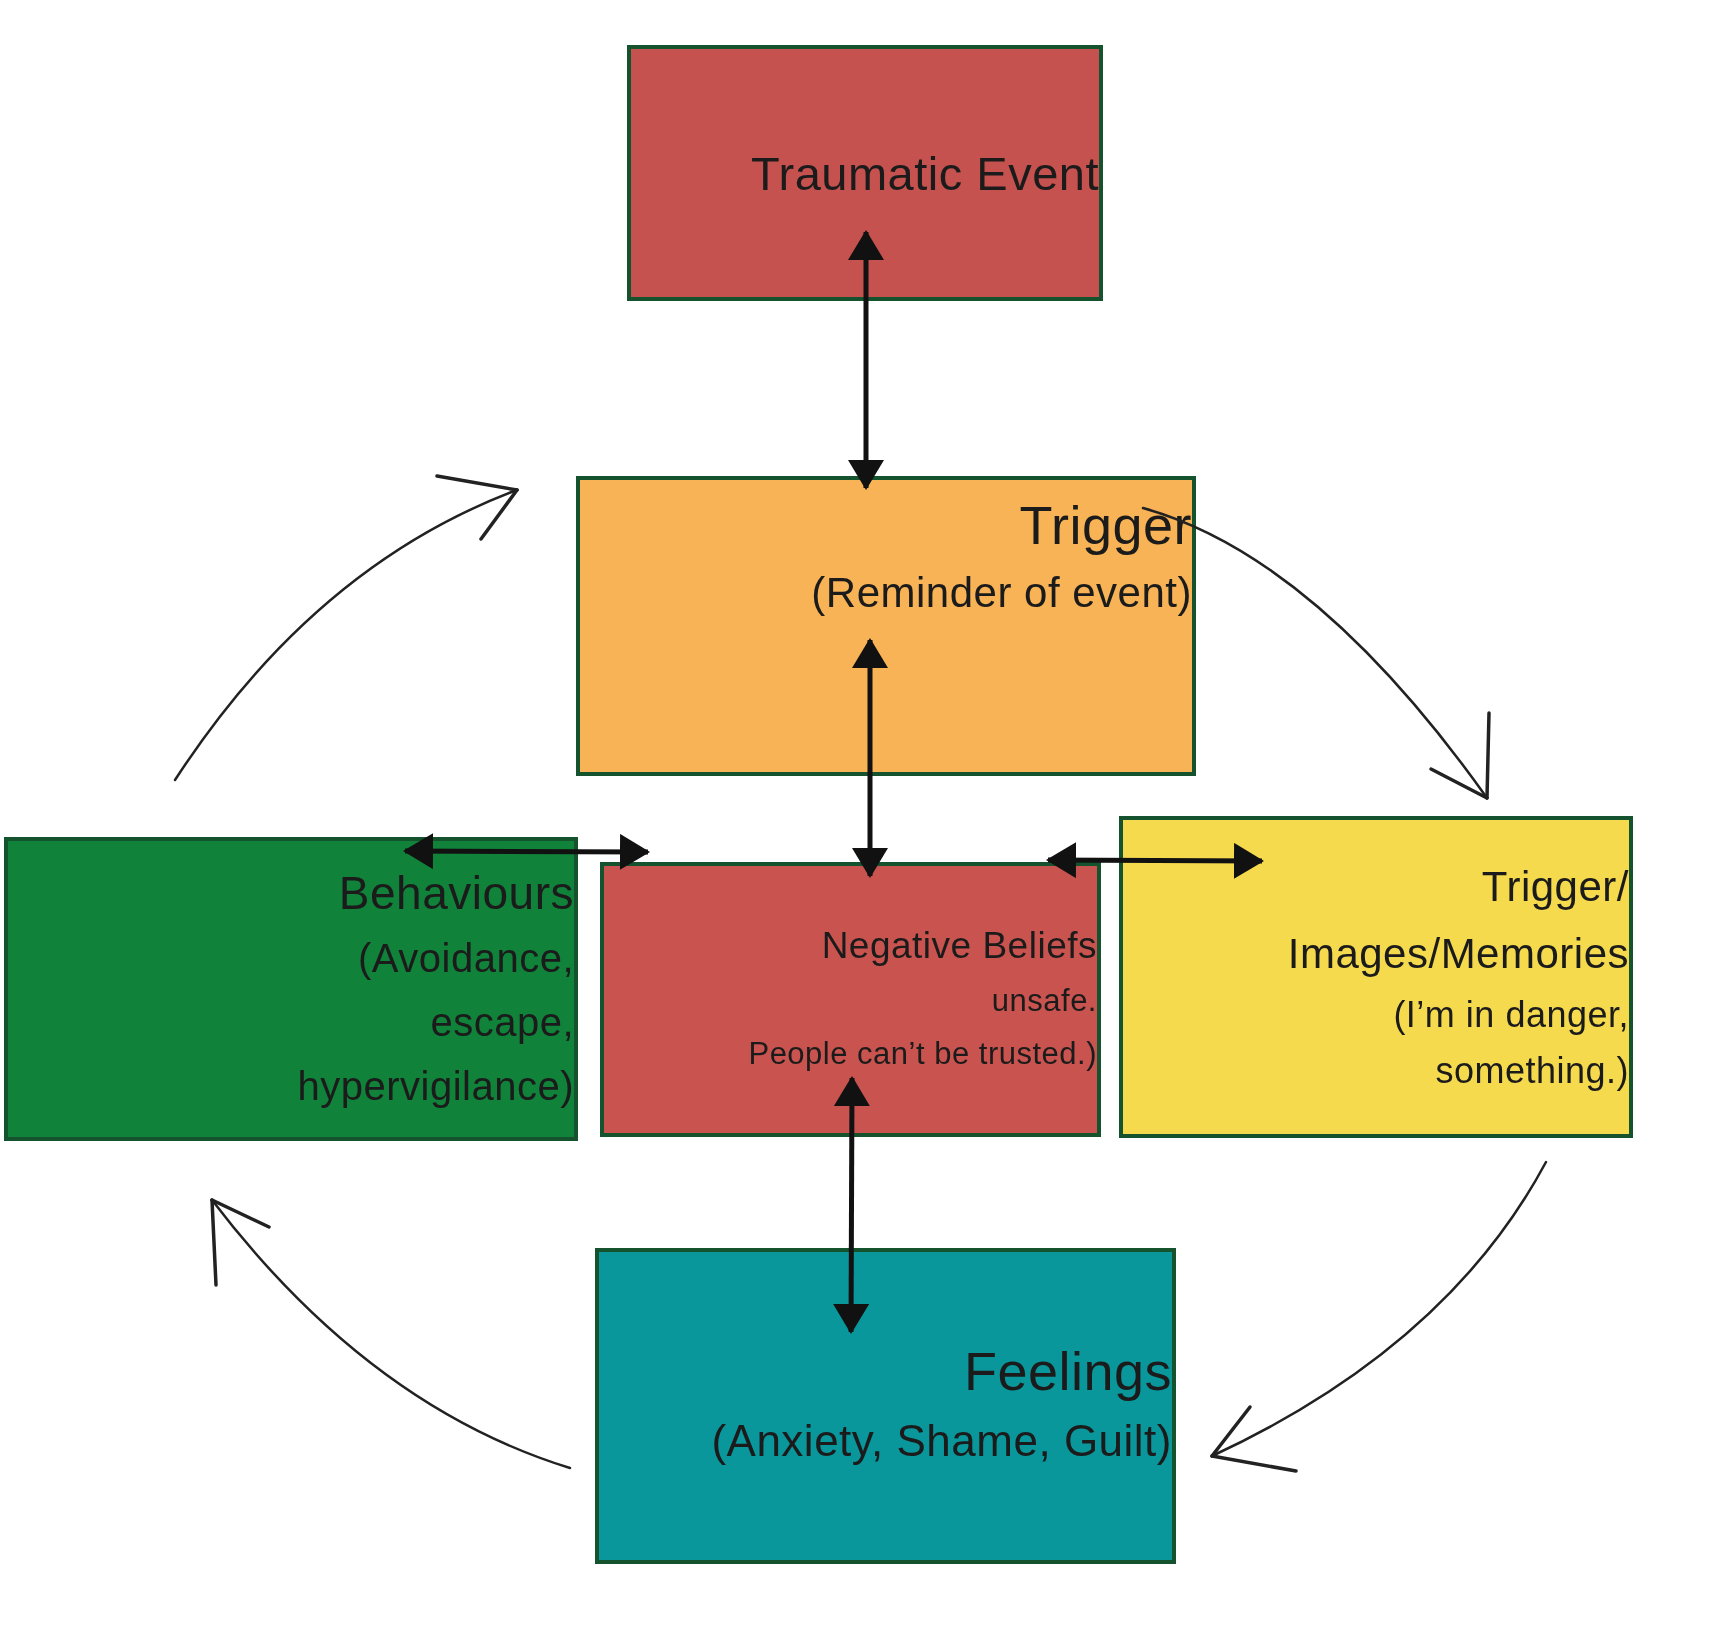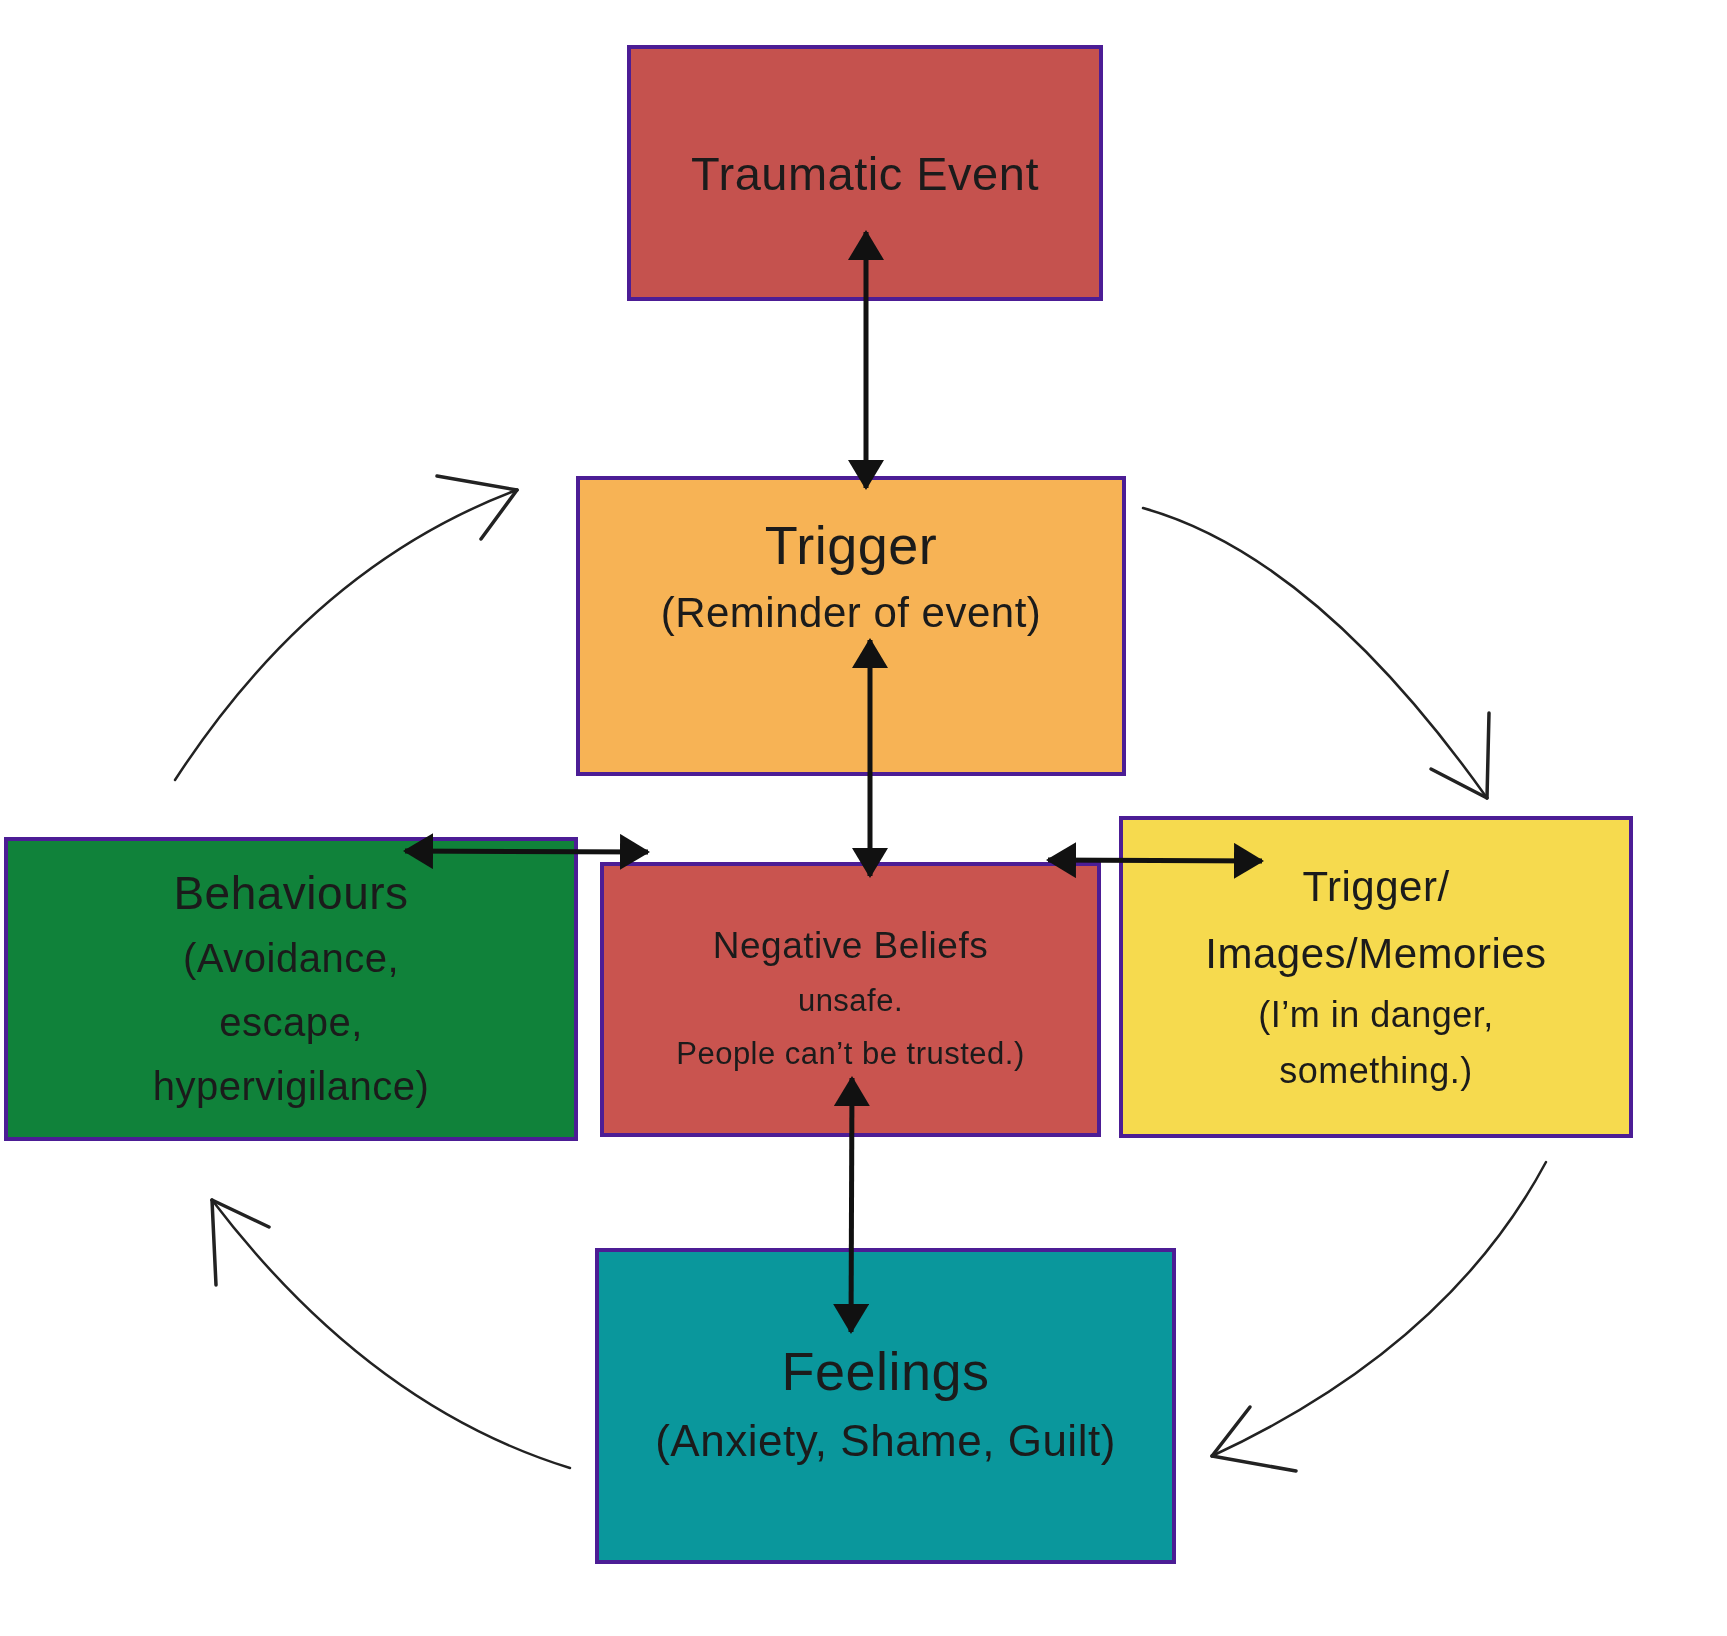--- a/index.html
+++ b/index.html
@@ -11,35 +11,35 @@
   .canvas {
     position: relative;
     width: 1727px;
     height: 1636px;
     background: #ffffff;
     overflow: hidden;
   }
   .box {
     position: absolute;
     box-sizing: border-box;
-    border: 4px solid #4c1d95;
+    border: 4px solid #14532d;
     display: flex;
     flex-direction: column;
-    align-items: center;
+    align-items: flex-end;
     justify-content: center;
     text-align: center;
     color: #1b1b1b;
     letter-spacing: 0.5px;
   }
   .box .title   { font-weight: 500; }
   .box .sub     { font-weight: 400; }
   #box-traumatic { left: 627px; top: 45px;  width: 476px; height: 256px; }
   #box-traumatic .title { font-size: 47px; }
 
-  #box-trigger { left: 576px; top: 476px; width: 550px; height: 300px; justify-content: flex-start; padding-top: 32px; }
+  #box-trigger { left: 576px; top: 476px; width: 620px; height: 300px; justify-content: flex-start; padding-top: 12px; }
   #box-trigger .title { font-size: 54px; line-height: 1.25; }
   #box-trigger .sub   { font-size: 42px; line-height: 1.55; }
 
   #box-behaviours { left: 4px; top: 837px; width: 574px; height: 304px; }
   #box-behaviours .title { font-size: 46px; line-height: 1.45; }
   #box-behaviours .sub   { font-size: 40px; line-height: 1.6; }
 
   #box-negative { left: 600px; top: 838px; width: 501px; height: 275px; margin-top: 24px; }
   #box-negative .title { font-size: 37px; line-height: 1.5; }
   #box-negative .sub   { font-size: 31px; line-height: 1.72; }

